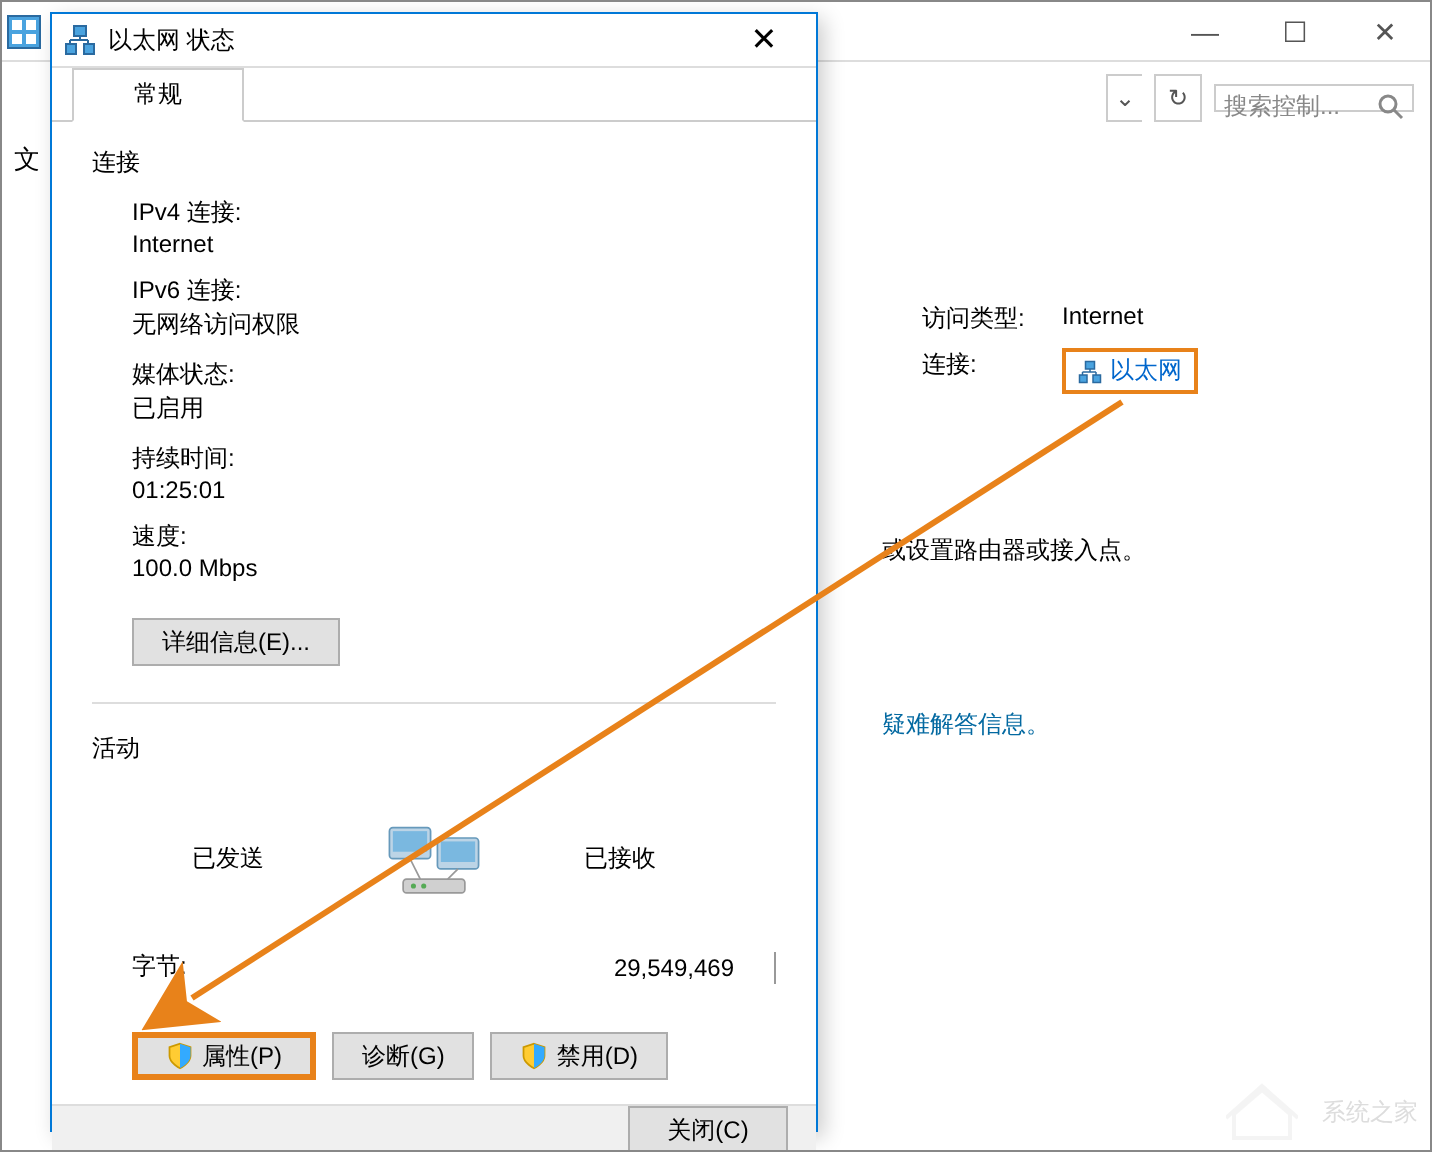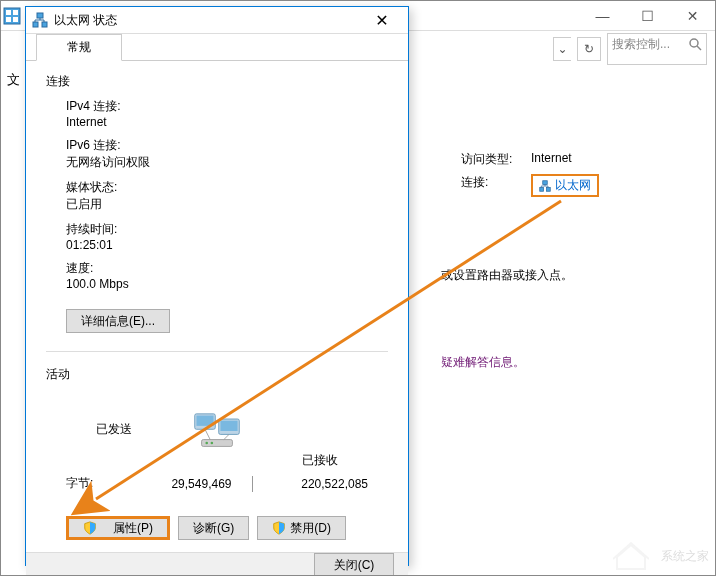--- a/index.html
+++ b/index.html
@@ -3,32 +3,32 @@
 <meta charset="utf-8">
 <style>
 * { box-sizing: border-box; margin: 0; padding: 0; font-family: "Microsoft YaHei", "Segoe UI", sans-serif; font-size: 12px; }
 body { width: 716px; height: 576px; background: #fff; position: relative; overflow: hidden; border: 1px solid #888; }
 
 
 .bg-window { position: absolute; top: 0; left: 0; right: 0; bottom: 0; background: #fff; }
 .bg-titlebar { height: 30px; display: flex; justify-content: flex-end; align-items: center; border-bottom: 1px solid #ddd; }
 .bg-ctrl { width: 45px; height: 30px; display: flex; align-items: center; justify-content: center; color: #555; font-size: 14px; }
 .bg-toolbar { height: 36px; display: flex; align-items: center; justify-content: flex-end; padding: 0 8px; gap: 6px; }
-.bg-search { width: 100px; height: 32px; border: 1px solid #ccc; padding: 2px 22px 2px 4px; color: #888; position: relative; }
+.bg-search { width: 100px; height: 14px; border: 1px solid #ccc; padding: 2px 22px 2px 4px; color: #888; position: relative; }
 .bg-search-ico { position: absolute; right: 4px; top: 3px; color: #888; }
 .bg-refresh { width: 24px; height: 24px; border: 1px solid #ccc; display: flex; align-items: center; justify-content: center; color: #555; }
 .bg-dd { width: 18px; height: 24px; display: flex; align-items: center; justify-content: center; color: #555; border: 1px solid #ccc; border-right: none; }
 .bg-body { padding: 90px 20px 20px 460px; position: absolute; top: 60px; left: 0; right: 0; bottom: 0; }
 .bg-prop { display: flex; margin-bottom: 6px; }
 .bg-prop-label { width: 70px; color: #000; }
 .bg-prop-val { color: #000; }
 .bg-link { display: inline-flex; align-items: center; gap: 4px; padding: 1px 6px; border: 2px solid #e8821a; color: #0066cc; }
 .bg-link-ico { width: 12px; height: 12px; }
 .bg-text { margin-top: 70px; margin-bottom: 20px; margin-left: -20px; color: #000; }
-.bg-text2 { margin-top: 70px; margin-left: -20px; color: #701a75; }
+.bg-text2 { margin-top: 70px; margin-left: -20px; color: #0369a1; }
 
 
 .dialog { position: absolute; top: 5px; left: 24px; width: 384px; height: 560px; background: #fff; border: 1px solid #0078d7; box-shadow: 3px 3px 10px rgba(0,0,0,0.2); display: flex; flex-direction: column; }
 .dlg-titlebar { height: 30px; display: flex; align-items: center; padding: 0 6px; border-bottom: 1px solid #ddd; }
 .dlg-ico { width: 16px; height: 16px; margin-right: 6px; }
 .dlg-title { flex: 1; color: #000; }
 .dlg-close { width: 40px; height: 26px; display: flex; align-items: center; justify-content: center; font-size: 16px; color: #000; }
 .dlg-tabs { height: 30px; display: flex; align-items: flex-end; padding: 0 10px; border-bottom: 1px solid #ccc; }
 .dlg-tab { padding: 4px 30px; border: 1px solid #ccc; border-bottom: 1px solid #fff; background: #fff; margin-bottom: -1px; position: relative; z-index: 1; }
 .dlg-content { flex: 1; padding: 12px 20px; }
@@ -36,29 +36,29 @@
 .conn-grid { padding-left: 20px; }
 .conn-row { display: flex; justify-content: space-between; margin-bottom: 8px; flex-direction: column; }
 .conn-label { color: #000; }
 .conn-val { color: #000; }
 .btn { height: 24px; padding: 0 14px; border: 1px solid #adadad; background: #e1e1e1; display: inline-flex; align-items: center; justify-content: center; color: #000; cursor: default; }
 .btn-details { margin: 10px 0 0 20px; }
 .divider { height: 1px; background: #ddd; margin: 18px 0 14px; }
 .activity-box { margin-top: 8px; }
 .activity-header { display: flex; align-items: center; justify-content: center; position: relative; height: 80px; }
 .activity-sent { position: absolute; left: 50px; top: 30px; }
-.activity-recv { position: absolute; right: 50px; top: 30px; margin-top: 31px; }
+.activity-recv { position: absolute; right: 60px; top: 30px; }
 .activity-icon { width: 48px; height: 40px; }
 .activity-bytes { display: flex; align-items: center; margin-top: 4px; }
 .activity-bytes-label { width: 70px; padding-left: 20px; }
 .activity-bytes-sent { flex: 1; text-align: right; padding-right: 20px; }
 .activity-bytes-sep { width: 1px; height: 16px; background: #999; }
 .activity-bytes-recv { flex: 1; text-align: right; padding-right: 20px; }
 .dlg-buttons { display: flex; gap: 8px; padding: 0 20px; margin-top: 24px; }
-.btn-highlight { border: 3px solid #e8821a; gap: 12px; }
+.btn-highlight { border: 3px solid #e8821a; }
 .shield-ico { width: 14px; height: 14px; margin-right: 4px; }
 .dlg-footer { height: 42px; border-top: 1px solid #ddd; display: flex; justify-content: flex-end; align-items: center; padding: 0 14px; background: #f0f0f0; }
 .dlg-footer .btn { min-width: 80px; }
 
 
 .arrow-svg { position: absolute; top: 0; left: 0; width: 716px; height: 576px; pointer-events: none; z-index: 10; }
 
 
 .watermark { position: absolute; right: 6px; bottom: 4px; color: #ddd; font-size: 18px; display: flex; align-items: center; gap: 12px; }
 .watermark svg { opacity: 0.3; }
@@ -183,21 +183,20 @@
           <circle cx="22" cy="36" r="1.5" fill="#5a5"></circle>
           <line x1="14" y1="20" x2="20" y2="32" stroke="#999"></line>
           <line x1="42" y1="26" x2="36" y2="32" stroke="#999"></line>
         </svg>
         <span class="activity-recv">已接收</span>
       </div>
       <div class="activity-bytes">
         <span class="activity-bytes-label">字节:</span>
         <span class="activity-bytes-sent">29,549,469</span>
         <span class="activity-bytes-sep"></span>
-        <span class="activity-bytes-recv">220,522,085</span>
       </div>
     </div>
 
     <div class="dlg-buttons">
       <div class="btn btn-highlight">
         <svg class="shield-ico" viewBox="0 0 16 16">
             <path d="M8 1 L14 3 V8 C14 12 8 15 8 15 C8 15 2 12 2 8 V3 Z" fill="#fc3" stroke="#c90"></path>
             <path d="M8 1 L14 3 V8 C14 12 8 15 8 15 V1 Z" fill="#3af"></path>
           </svg>
         <span>属性(P)</span>

